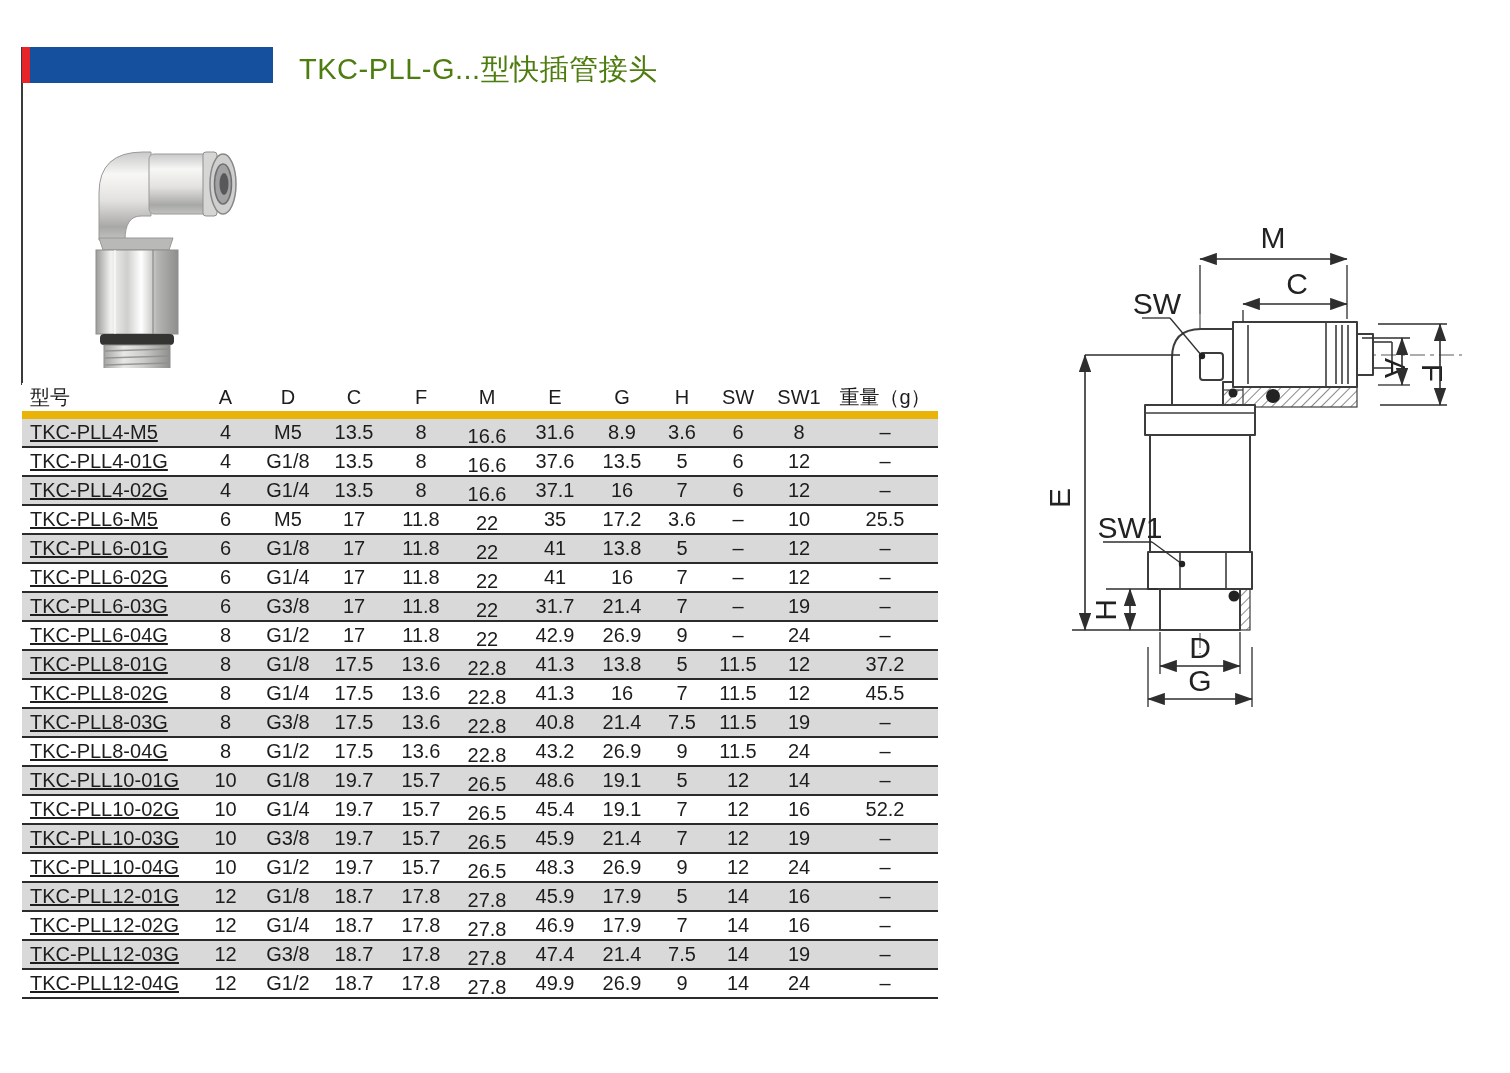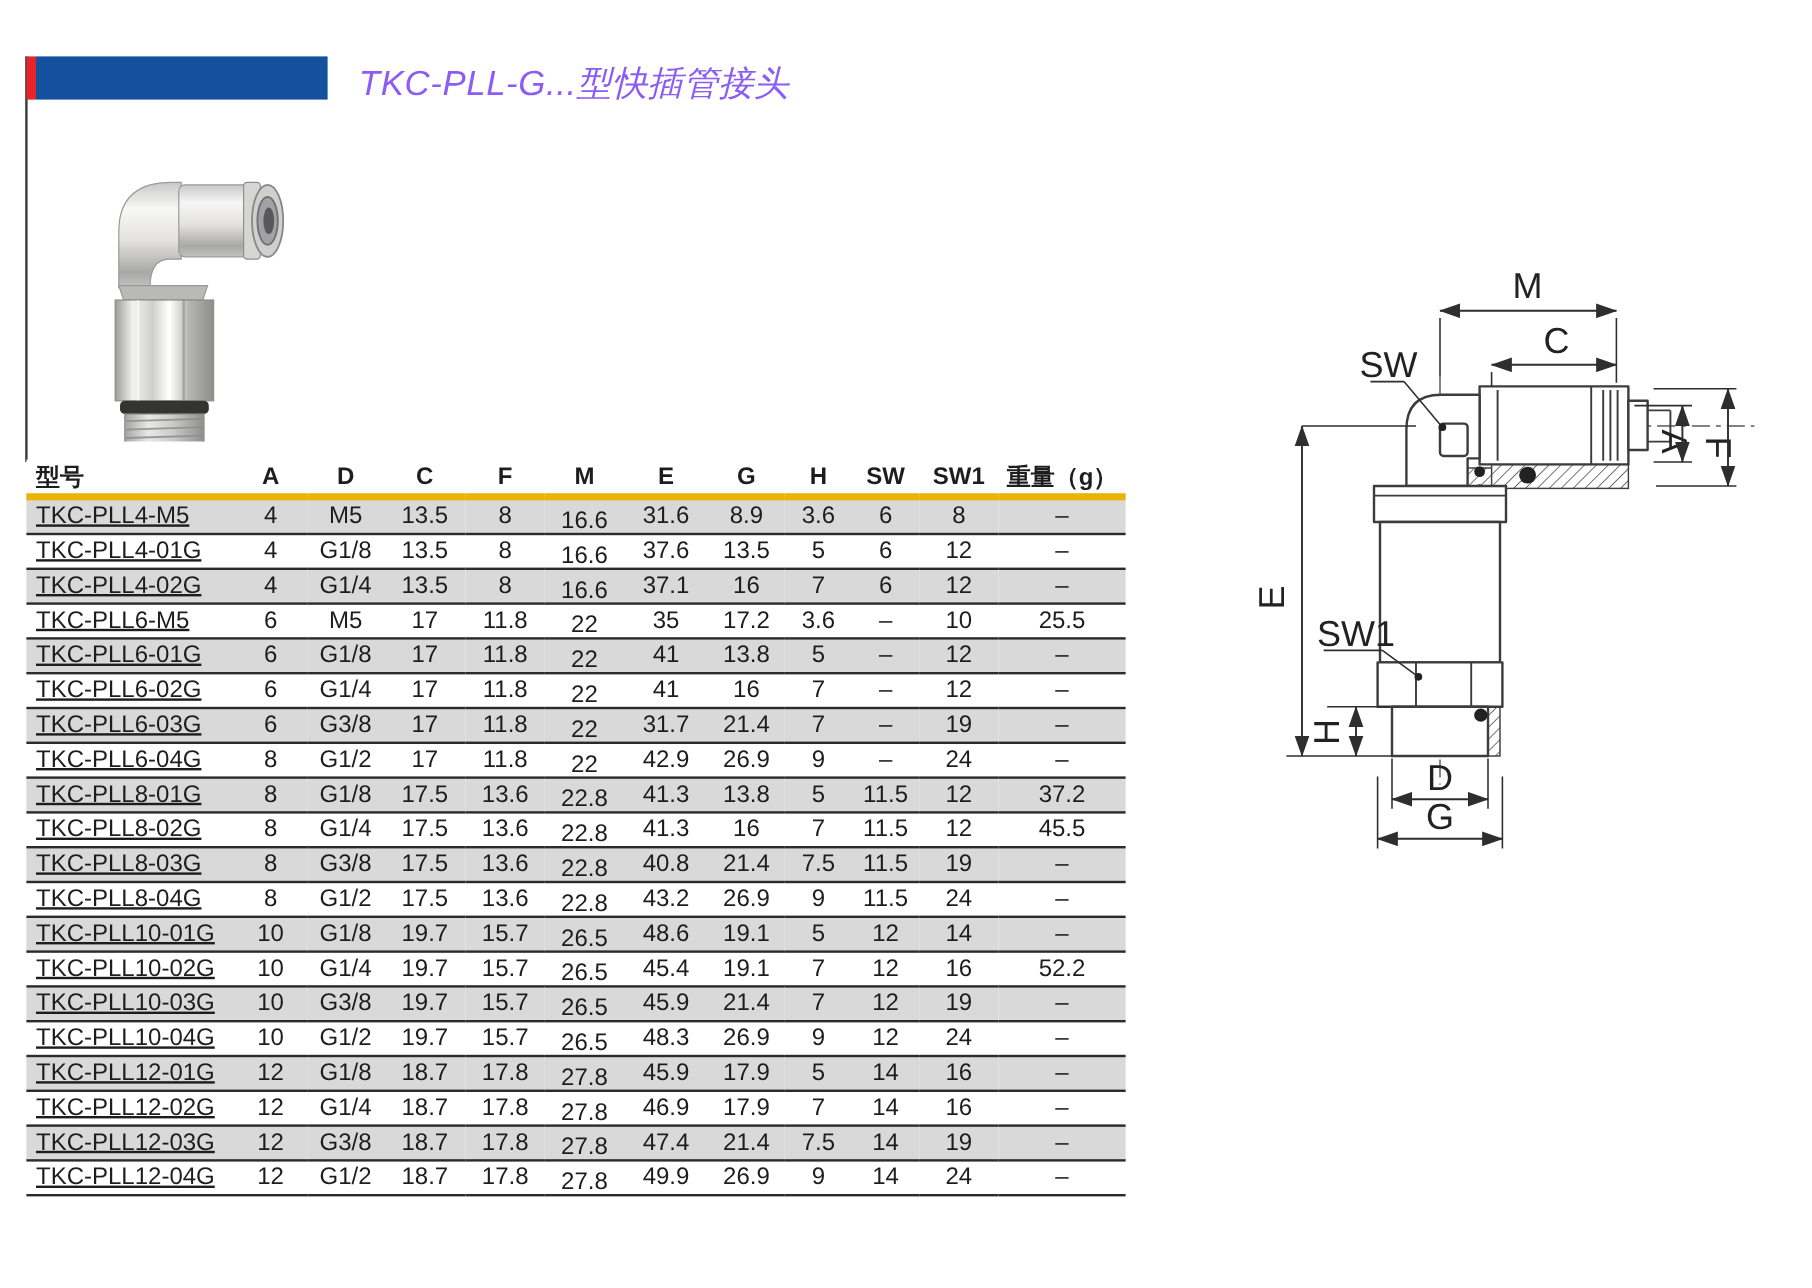--- a/index.html
+++ b/index.html
@@ -7,40 +7,39 @@
     width:1510px;height:1073px;position:relative;background:#ffffff;
     font-family:"Liberation Sans","DejaVu Sans",sans-serif;color:#1d1d1d;
     overflow:hidden;
   }
   
   .accent-vline{position:absolute;left:21px;top:47px;width:2px;height:338px;background:#3a3a3a;}
   .brand-bar{position:absolute;left:22px;top:47px;width:251px;height:36px;display:flex;}
   .brand-bar .red{width:8px;height:100%;background:#e6242a;}
   .brand-bar .blue{flex:1;height:100%;background:#14509e;}
   .page-title{
-    position:absolute;left:299px;top:50px;font-size:29px;letter-spacing:0.5px;color:#8b5cf6;
+    position:absolute;left:299px;top:50px;font-size:29px;letter-spacing:0.5px;color:#4d7c0f;
     white-space:nowrap;
-    font-style:italic;
   }
   
   .product-photo{position:absolute;left:85px;top:138px;}
   
   .table-wrap{position:absolute;left:22px;top:383px;width:916px;}
   .table-caption{
     box-sizing:border-box;height:33px;background:#d9d9d9;
     border-top:2px solid #2b2b2b;border-bottom:2px solid #2b2b2b;
     font-size:20px;line-height:30px;padding-left:8px;color:#1d1d1d;
   }
   table.dims{
     width:916px;border-collapse:collapse;table-layout:fixed;
     font-size:20px;color:#1d1d1d;
   }
   table.dims th{
-    font-weight:bold;height:28px;text-align:center;padding:0;
-    border-bottom:6px solid #eab308;background:#ffffff;font-size:20px;
+    font-weight:normal;height:28px;text-align:center;padding:0;
+    border-bottom:8px solid #eab308;background:#ffffff;font-size:20px;
   }
   table.dims th:first-child{text-align:left;padding-left:8px;}
   table.dims td{
     height:27px;text-align:center;padding:0;border-bottom:2px solid #2b2b2b;
     white-space:nowrap;
   }
   table.dims td:first-child{text-align:left;padding-left:8px;text-decoration:underline;}
   table.dims tr.shade td{background:#d9d9d9;}
   
   table.dims td:nth-child(6) span{position:relative;top:4px;display:inline-block;}

